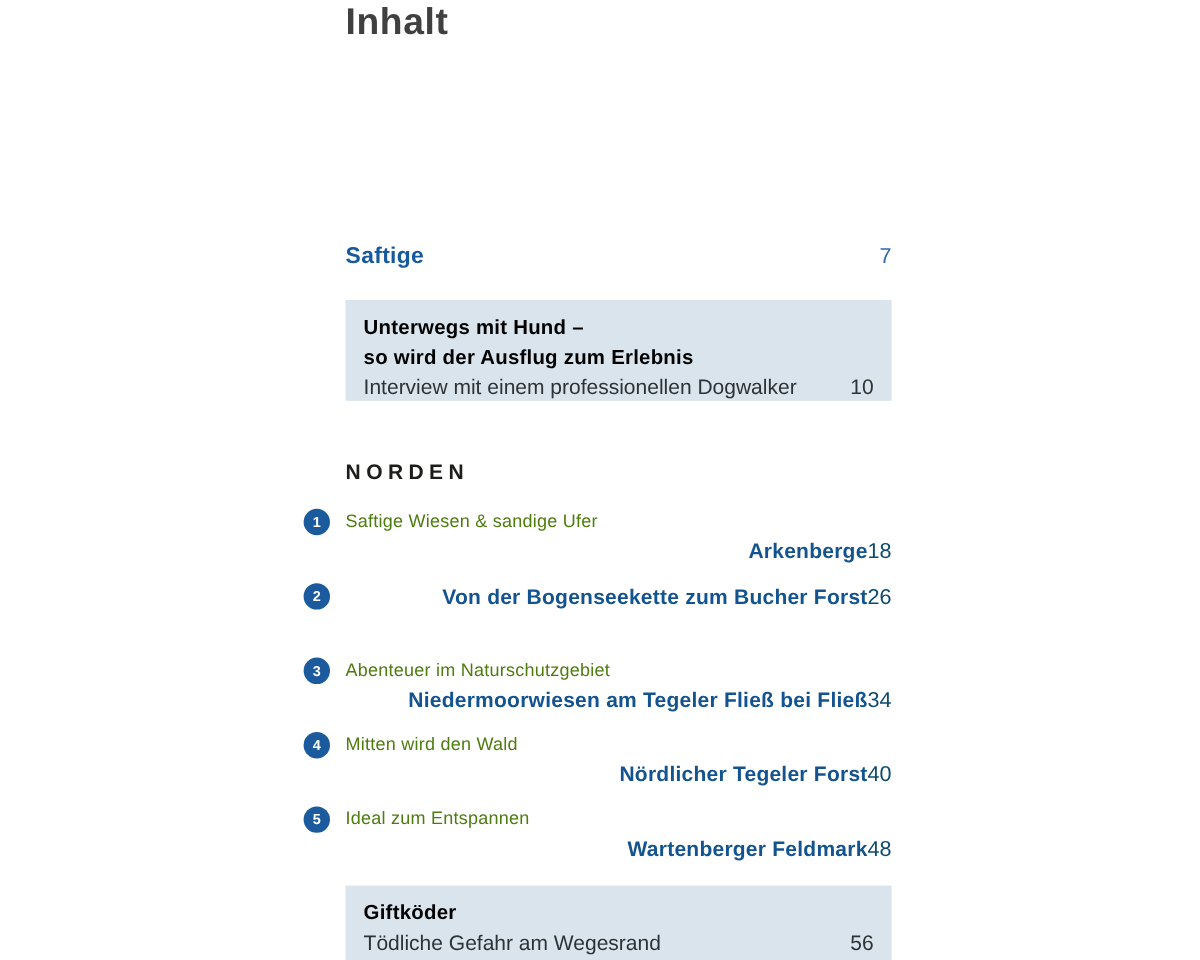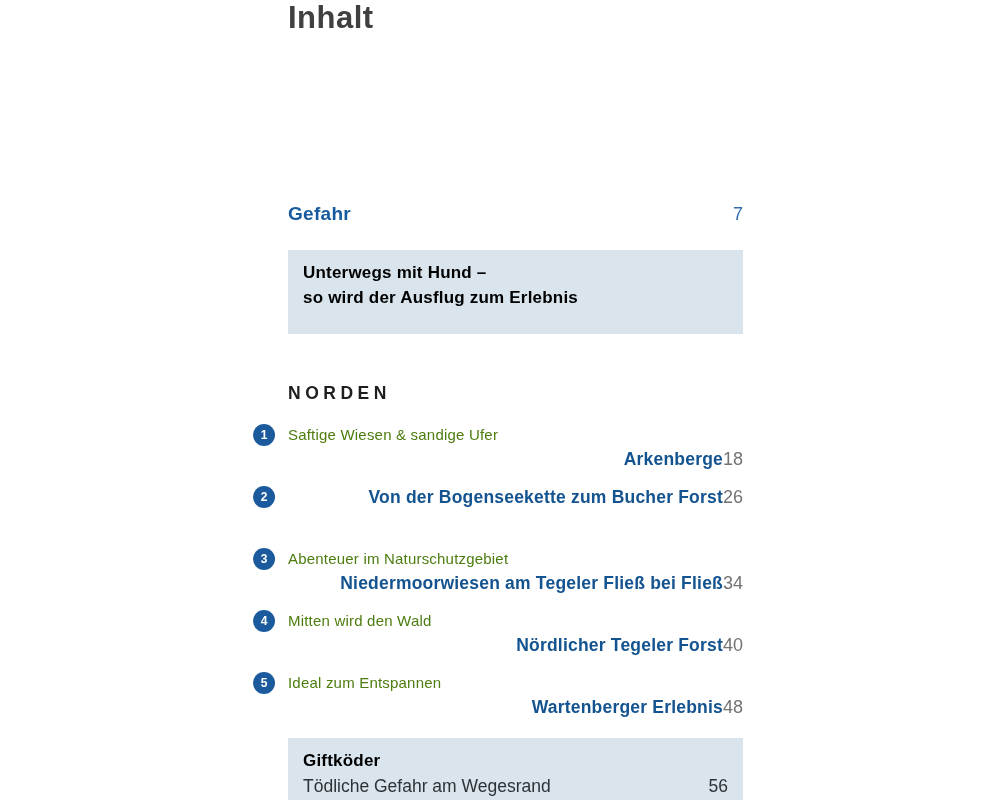--- a/index.html
+++ b/index.html
@@ -122,40 +122,44 @@
   }
   .entry-title {
     font-size: 17.5px;
     font-weight: 700;
     color: #13538f;
     letter-spacing: 0.2px;
   }
   .entry-page {
     font-size: 18px;
     font-weight: 400;
-    color: #737373;
+    color: #0c4a6e;
   }
 </style>
 </head>
 <body>
 
 <div class="page">
 
   <h1 class="page-title">Inhalt</h1>
 
   <div class="column">
 
     <div class="vorwort-row">
-      <span class="vorwort-label">Gefahr</span>
+      <span class="vorwort-label">Saftige</span>
       <span class="vorwort-page">7</span>
     </div>
 
     <div class="hl-box hl-box-1">
       <div class="hl-title">Unterwegs mit Hund –</div>
       <div class="hl-title">so wird der Ausflug zum Erlebnis</div>
+      <div class="hl-sub-row">
+        <span>Interview mit einem professionellen Dogwalker</span>
+        <span>10</span>
+      </div>
     </div>
 
     <div class="section-heading">NORDEN</div>
 
     <div class="entries">
 
       <div class="entry">
         <span class="entry-num">1</span>
         <div class="entry-sub">Saftige Wiesen &amp; sandige Ufer</div>
         <div class="entry-main">
@@ -187,21 +191,21 @@
         <div class="entry-main">
           <span class="entry-title">Nördlicher Tegeler Forst</span>
           <span class="entry-page">40</span>
         </div>
       </div>
 
       <div class="entry">
         <span class="entry-num">5</span>
         <div class="entry-sub">Ideal zum Entspannen</div>
         <div class="entry-main">
-          <span class="entry-title">Wartenberger Erlebnis</span>
+          <span class="entry-title">Wartenberger Feldmark</span>
           <span class="entry-page">48</span>
         </div>
       </div>
 
     </div>
 
     <div class="hl-box hl-box-2">
       <div class="hl-title">Giftköder</div>
       <div class="hl-sub-row">
         <span>Tödliche Gefahr am Wegesrand</span>

